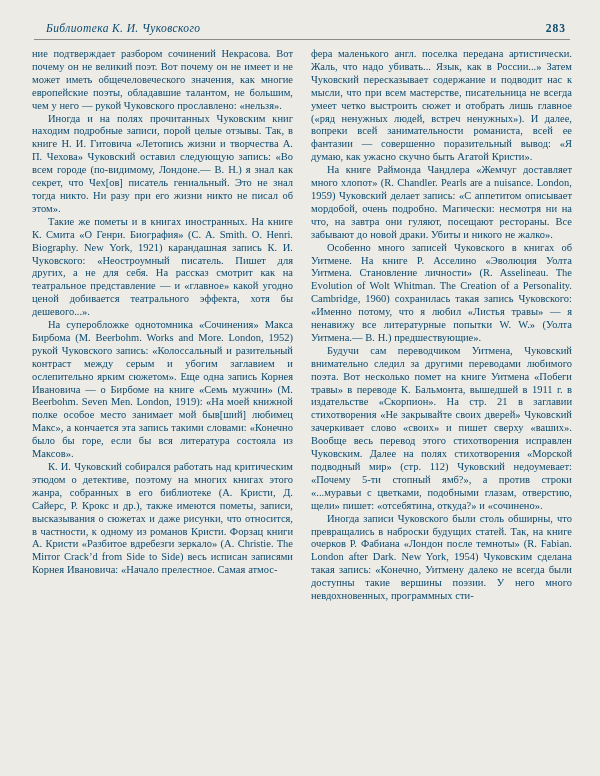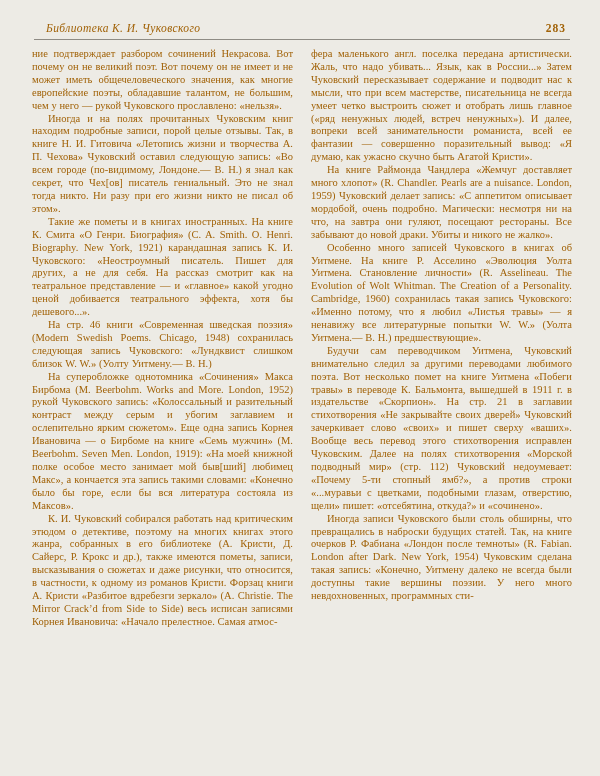--- a/index.html
+++ b/index.html
@@ -6,21 +6,21 @@
     margin: 0;
     padding: 0;
     background: #e7e5e0;
   }
   .page {
     position: relative;
     width: 600px;
     height: 776px;
     box-sizing: border-box;
     background: #edebe5;
-    color: #a16207;
+    color: #0c4a6e;
     font-family: "Liberation Serif", "DejaVu Serif", serif;
     padding: 22px 28px 8px 32px;
     overflow: hidden;
   }
   .page-header {
     display: flex;
     justify-content: space-between;
     align-items: baseline;
     padding: 0 6px 5px 14px;
   }
@@ -67,21 +67,20 @@
   <header class="page-header">
     <span class="running-title">Библиотека К. И. Чуковского</span>
     <span class="page-number">283</span>
   </header>
   <div class="header-rule"></div>
   <main class="columns">
     <div class="column column-left">
         <p class="para no-indent">ние подтверждает разбором сочинений Некрасова. Вот почему он не великий поэт. Вот почему он не имеет и не может иметь общечеловеческого значения, как многие европейские поэты, обладавшие талантом, не большим, чем у него — рукой Чуковского прославлено: «нельзя».</p>
         <p class="para">Иногда и на полях прочитанных Чуковским книг находим подробные записи, порой целые отзывы. Так, в книге Н. И. Гитовича «Летопись жизни и творчества А. П. Чехова» Чуковский оставил следующую запись: «Во всем городе (по-видимому, Лондоне.— В. Н.) я знал как секрет, что Чех[ов] писатель гениальный. Это не знал тогда никто. Ни разу при его жизни никто не писал об этом».</p>
         <p class="para">Такие же пометы и в книгах иностранных. На книге К. Смита «О Генри. Биография» (C. A. Smith. O. Henri. Biography. New York, 1921) карандашная запись К. И. Чуковского: «Неостроумный писатель. Пишет для других, а не для себя. На рассказ смотрит как на театральное представление — и «главное» какой угодно ценой добивается театрального эффекта, хотя бы дешевого...».</p>
-        <p class="para">На стр. 46 книги «Современная шведская поэзия» (Modern Swedish Poems. Chicago, 1948) сохранилась следующая запись Чуковского: «Лундквист слишком близок W. W.» (Уолту Уитмену.— В. Н.)</p>
         <p class="para">На суперобложке однотомника «Сочинения» Макса Бирбома (M. Beerbohm. Works and More. London, 1952) рукой Чуковского запись: «Колоссальный и разительный контраст между серым и убогим заглавием и ослепительно ярким сюжетом». Еще одна запись Корнея Ивановича — о Бирбоме на книге «Семь мужчин» (M. Beerbohm. Seven Men. London, 1919): «На моей книжной полке особое место занимает мой быв[ший] любимец Макс», а кончается эта запись такими словами: «Конечно было бы горе, если бы вся литература состояла из Максов».</p>
         <p class="para">К. И. Чуковский собирался работать над критическим этюдом о детективе, поэтому на многих книгах этого жанра, собранных в его библиотеке (А. Кристи, Д. Сайерс, Р. Крокс и др.), также имеются пометы, записи, высказывания о сюжетах и даже рисунки, что относится, в частности, к одному из романов Кристи. Форзац книги А. Кристи «Разбитое вдребезги зеркало» (A. Christie. The Mirror Crack’d from Side to Side) весь исписан записями Корнея Ивановича: «Начало прелестное. Самая атмос-</p>
       </div>
     <div class="column column-right">
         <p class="para no-indent">фера маленького англ. поселка передана артистически. Жаль, что надо убивать... Язык, как в России...» Затем Чуковский пересказывает содержание и подводит нас к мысли, что при всем мастерстве, писательница не всегда умеет четко выстроить сюжет и отобрать лишь главное («ряд ненужных людей, встреч ненужных»). И далее, вопреки всей занимательности романиста, всей ее фантазии — совершенно поразительный вывод: «Я думаю, как ужасно скучно быть Агатой Кристи».</p>
         <p class="para">На книге Раймонда Чандлера «Жемчуг доставляет много хлопот» (R. Chandler. Pearls are a nuisance. London, 1959) Чуковский делает запись: «С аппетитом описывает мордобой, очень подробно. Магически: несмотря ни на что, на завтра они гуляют, посещают рестораны. Все забывают до новой драки. Убиты и никого не жалко».</p>
         <p class="para">Особенно много записей Чуковского в книгах об Уитмене. На книге Р. Асселино «Эволюция Уолта Уитмена. Становление личности» (R. Asselineau. The Evolution of Wolt Whitman. The Creation of a Personality. Cambridge, 1960) сохранилась такая запись Чуковского: «Именно потому, что я любил «Листья травы» — я ненавижу все литературные попытки W. W.» (Уолта Уитмена.— В. Н.) предшествующие».</p>
         <p class="para">Будучи сам переводчиком Уитмена, Чуковский внимательно следил за другими переводами любимого поэта. Вот несколько помет на книге Уитмена «Побеги травы» в переводе К. Бальмонта, вышедшей в 1911 г. в издательстве «Скорпион». На стр. 21 в заглавии стихотворения «Не закрывайте своих дверей» Чуковский зачеркивает слово «своих» и пишет сверху «ваших». Вообще весь перевод этого стихотворения исправлен Чуковским. Далее на полях стихотворения «Морской подводный мир» (стр. 112) Чуковский недоумевает: «Почему 5-ти стопный ямб?», а против строки «...муравьи с цветками, подобными глазам, отверстию, щели» пишет: «отсебятина, откуда?» и «сочинено».</p>
         <p class="para">Иногда записи Чуковского были столь обширны, что превращались в наброски будущих статей. Так, на книге очерков Р. Фабиана «Лондон после темноты» (R. Fabian. London after Dark. New York, 1954) Чуковским сделана такая запись: «Конечно, Уитмену далеко не всегда были доступны такие вершины поэзии. У него много невдохновенных, программных сти-</p>
       </div>

